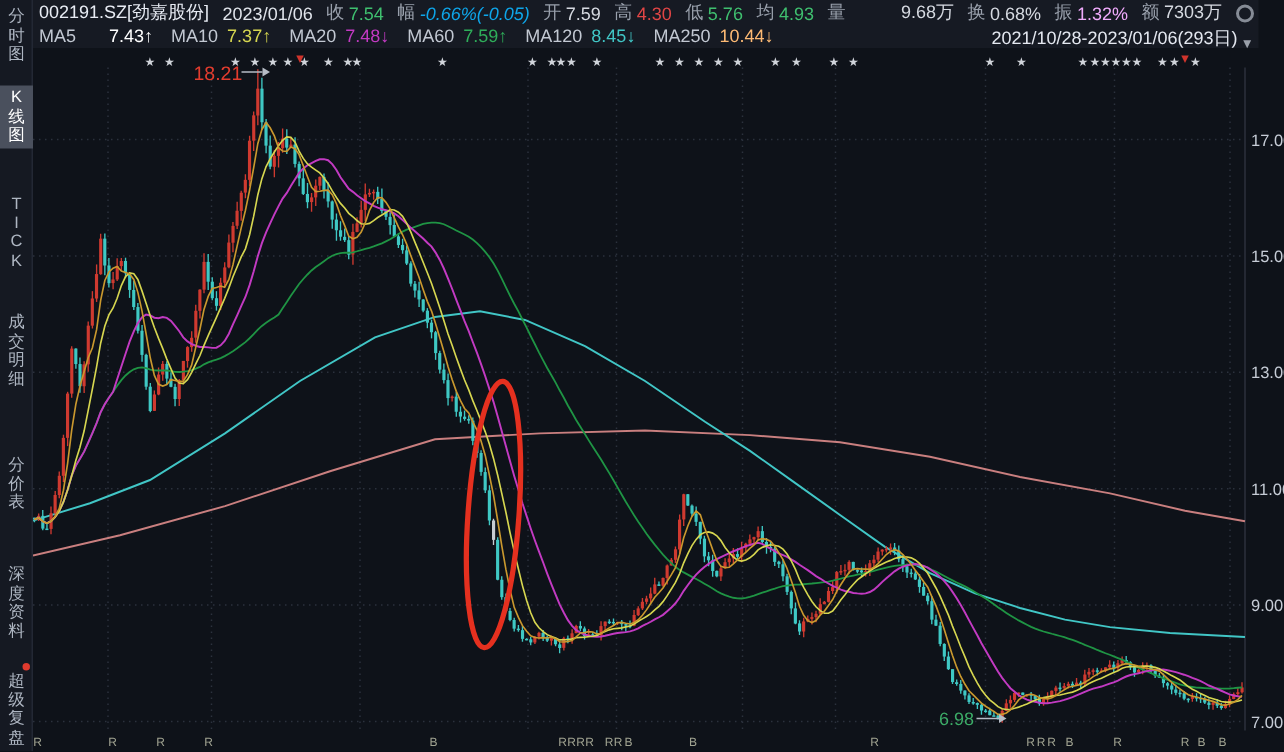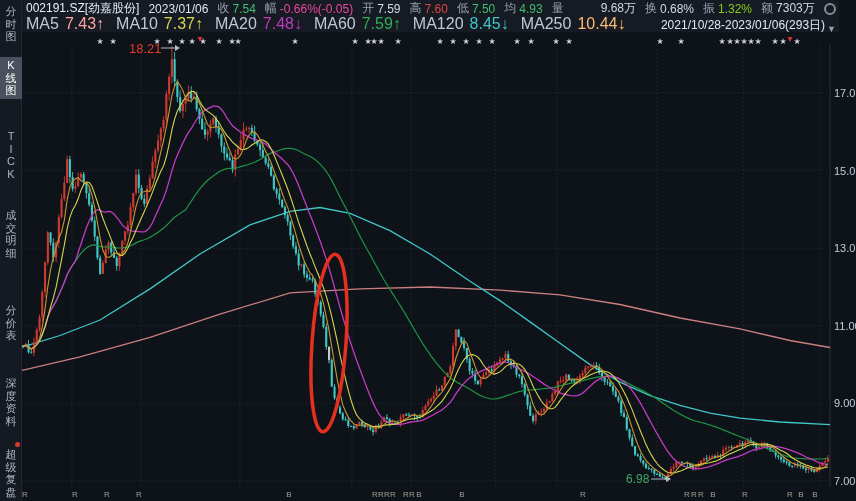--- a/index.html
+++ b/index.html
@@ -2,21 +2,21 @@
 <html><head>
 <meta charset="utf-8">
 <style>
   html,body{margin:0;padding:0;background:#0d1118;}
   .screen{position:relative;width:856px;height:501px;background:#0e1219;overflow:hidden;
           font-family:"Liberation Sans","DejaVu Sans",sans-serif;color:#c8ced8;}
   .topbar{position:absolute;left:0;top:0;width:799px;height:32px;background:#161a23;padding-left:40px;}
   .row1{position:absolute;left:26px;top:0;height:17px;display:flex;align-items:center;gap:9px;
         font-size:12px;white-space:nowrap;}
   .row2{position:absolute;left:26px;top:16px;height:16px;display:flex;align-items:center;gap:12px;
-        font-size:16px;white-space:nowrap;}
+        font-size:12px;white-space:nowrap;}
   .fld{display:flex;align-items:center;gap:3px;}
   .fld .lab{color:#99a0ac;}
   .code{color:#e8ecf4;}
   .date{color:#dfe3ea;text-align:center;}
   .ma-lab{color:#c2c8d2;margin-right:3px;}
   .range{position:absolute;right:3px;top:17px;font-size:12px;color:#e4e8f0;display:flex;
          align-items:flex-end;gap:2px;cursor:pointer;}
   .caret{color:#9aa0aa;font-size:9px;}
   .gear{position:absolute;right:3px;top:3px;width:8px;height:8px;border:2px solid #868c96;
         border-radius:50%;}
@@ -37,61 +37,61 @@
     <div class="row1">
       <span class="code">002191.SZ[劲嘉股份]</span>
       <span class="date">2023/01/06</span>
       <span id="quote-fields" style="display:flex;gap:9px;">
           <span class="fld">
             <span class="lab">收</span>
             <span class="val" style="color: rgb(63, 191, 111);">7.54</span>
           </span>
           <span class="fld">
             <span class="lab">幅</span>
-            <span class="val" style="color: #ec4899;">-0.66%(-0.05)</span>
+            <span class="val" style="color: #0ea5e9; font-style: italic;">-0.66%(-0.05)</span>
           </span>
           <span class="fld">
             <span class="lab">开</span>
             <span class="val" style="color: rgb(213, 217, 224);">7.59</span>
           </span>
           <span class="fld">
             <span class="lab">高</span>
-            <span class="val" style="color: rgb(224, 69, 69);">7.60</span>
+            <span class="val" style="color: rgb(224, 69, 69);">4.30</span>
           </span>
           <span class="fld">
             <span class="lab">低</span>
-            <span class="val" style="color: rgb(63, 191, 111);">7.50</span>
+            <span class="val" style="color: rgb(63, 191, 111);">5.76</span>
           </span>
           <span class="fld">
             <span class="lab">均</span>
             <span class="val" style="color: rgb(63, 191, 111);">4.93</span>
           </span>
           <span class="fld">
             <span class="lab">量</span>
             <span class="val" style="color: rgb(213, 217, 224); margin-left: 34px;">9.68万</span>
           </span>
           <span class="fld">
             <span class="lab">换</span>
             <span class="val" style="color: rgb(213, 217, 224);">0.68%</span>
           </span>
           <span class="fld">
             <span class="lab">振</span>
-            <span class="val" style="color: #84cc16;">1.32%</span>
+            <span class="val" style="color: #f0abfc;">1.32%</span>
           </span>
           <span class="fld">
             <span class="lab">额</span>
             <span class="val" style="color: rgb(213, 217, 224);">7303万</span>
           </span>
         </span>
     </div>
     <div class="row2">
       <span id="ma-items" style="display:flex;gap:12px;">
           <span class="fld">
             <span class="ma-lab">MA5</span>
-            <span style="color: #fca5a5;">7.43↑</span>
+            <span style="color: #ffffff; margin-left: 16px;">7.43↑</span>
           </span>
           <span class="fld">
             <span class="ma-lab">MA10</span>
             <span style="color: rgb(214, 214, 80);">7.37↑</span>
           </span>
           <span class="fld">
             <span class="ma-lab">MA20</span>
             <span style="color: rgb(194, 58, 194);">7.48↓</span>
           </span>
           <span class="fld">

